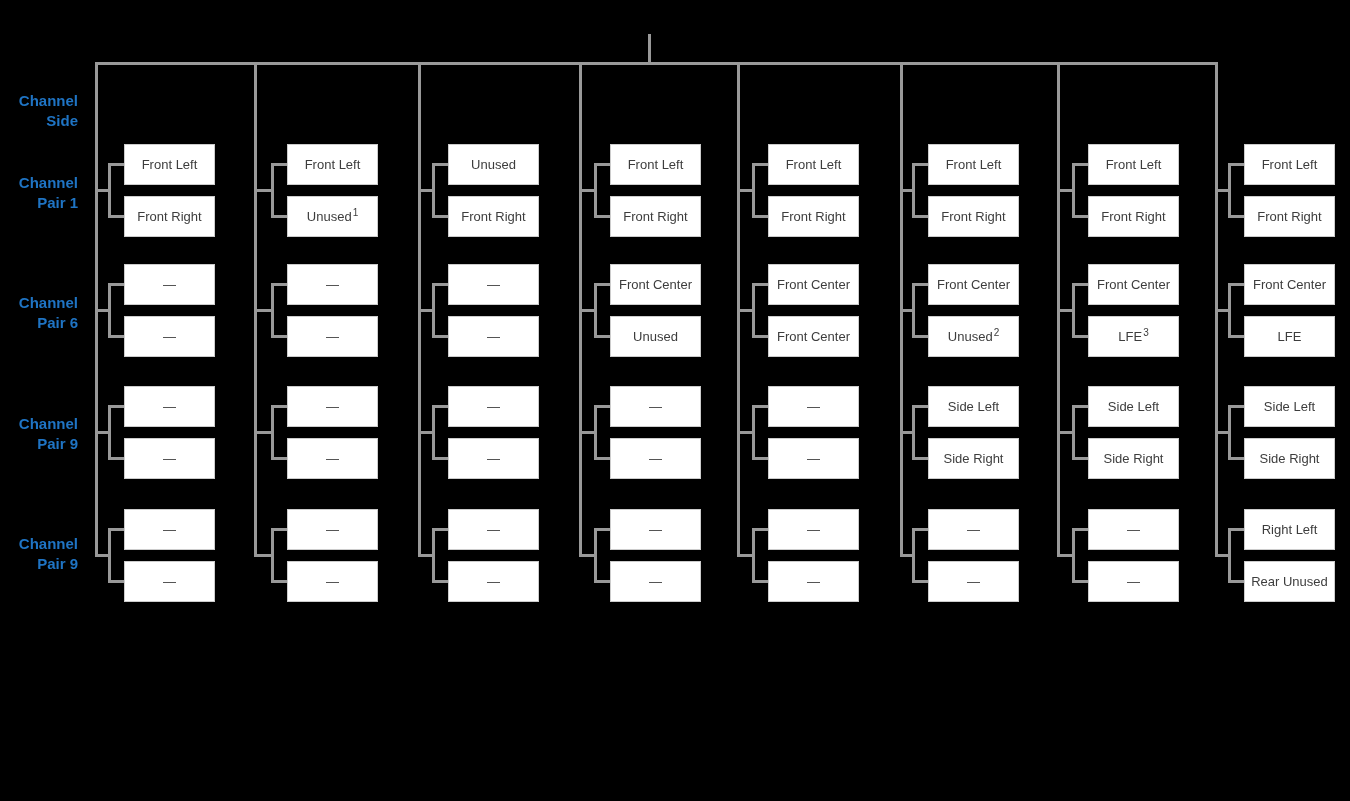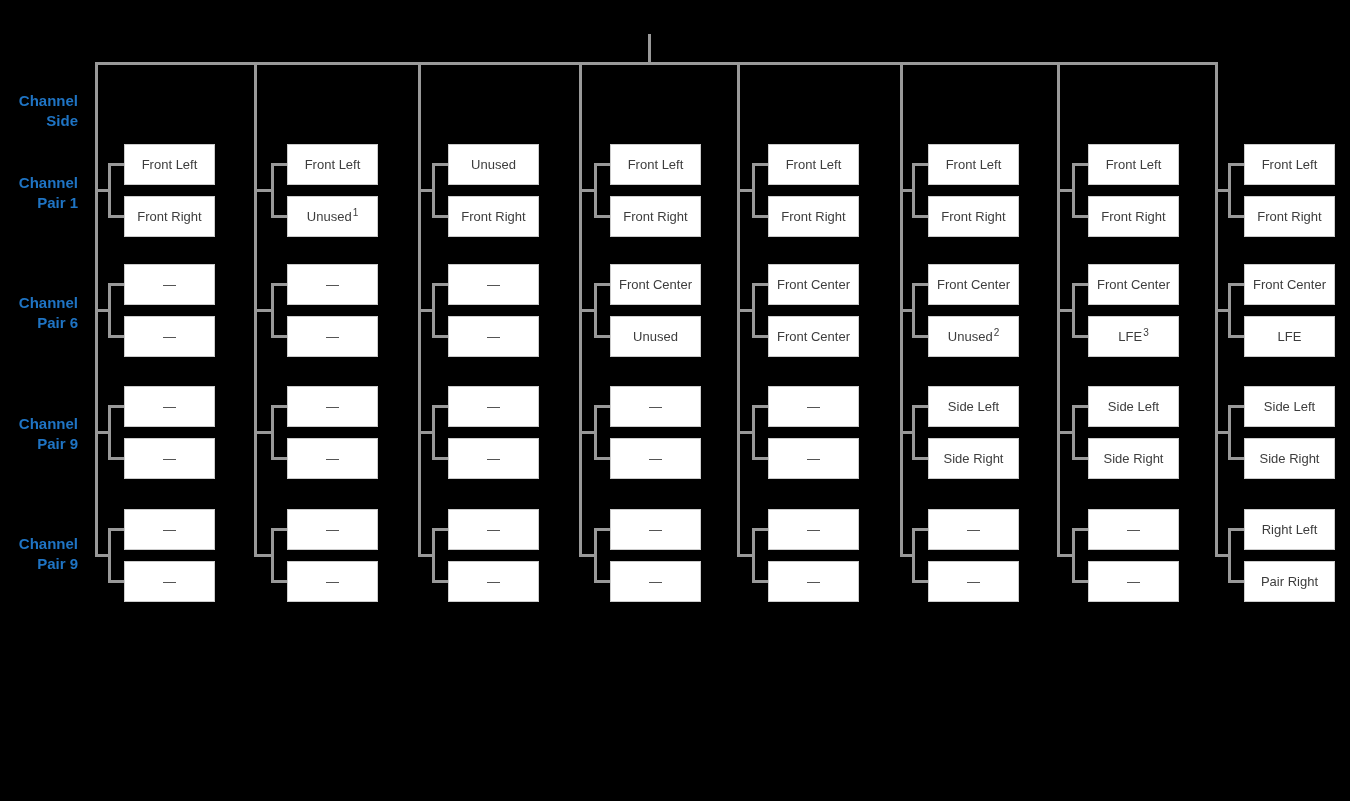--- a/index.html
+++ b/index.html
@@ -459,18 +459,18 @@
         </div>
         <div>
           <div class="hline" style="left: 1215px; top: 554px; width: 16px; height: 3px;"></div>
           <div class="vline" style="left: 1228px; top: 528px; width: 3px; height: 55px;"></div>
           <div class="hline" style="left: 1228px; top: 528px; width: 16px; height: 3px;"></div>
           <div class="hline" style="left: 1228px; top: 580px; width: 16px; height: 3px;"></div>
           <div class="box" style="left: 1244px; top: 509px; width: 91px; height: 41px;">
             <span>Right Left</span>
           </div>
           <div class="box" style="left: 1244px; top: 561px; width: 91px; height: 41px;">
-            <span>Pair Right</span>
+            <span>Rear Unused</span>
           </div>
         </div>
       </div>
     </div>
 </div>
 
 </body></html>

